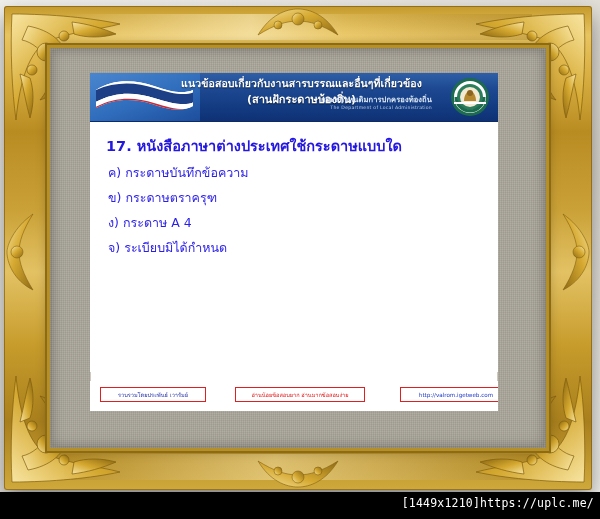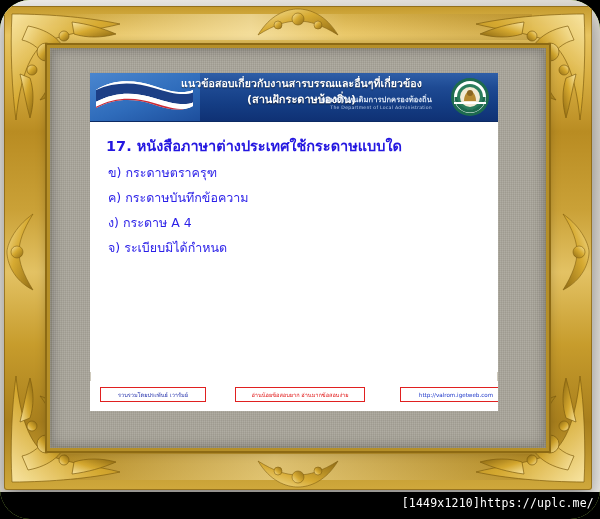--- a/index.html
+++ b/index.html
@@ -1,18 +1,18 @@
 <!DOCTYPE html>
 <html><head>
 <meta charset="utf-8">
 <style>
   html,body{margin:0;padding:0;background:#000;}
   body{width:600px;height:519px;overflow:hidden;font-family:"DejaVu Sans","Liberation Sans",sans-serif;}
 
-  #screen{position:relative;width:600px;height:519px;overflow:hidden;background:#bef264;border-radius:30px;}
+  #screen{position:relative;width:600px;height:519px;overflow:hidden;background:#bef264;}
 
   
   .wall{position:absolute;left:0;top:0;width:600px;height:492px;
         background:linear-gradient(135deg,#f2f0ec 0%,#e9e6e0 35%,#ddd9d2 70%,#f4f2ee 100%);}
   .wall-shadow{position:absolute;left:4px;top:6px;width:588px;height:480px;
         background:radial-gradient(ellipse at 50% 55%, rgba(90,80,60,0.18) 0%, rgba(90,80,60,0.06) 55%, rgba(0,0,0,0) 75%);}
 
   
   .frame{position:absolute;left:4px;top:6px;width:588px;height:484px;
         box-sizing:border-box;
@@ -237,22 +237,22 @@
         <circle cx="20" cy="20" r="10" fill="#f2ead3"></circle>
         <path d="M14 24 C14 18 17 14 20 14 C23 14 26 18 26 24 Z" fill="#b5882f"></path>
         <circle cx="20" cy="16" r="3" fill="#8a6420"></circle>
         <path d="M6 20 a14 14 0 0 0 28 0" fill="none" stroke="#1d6b4f" stroke-width="3"></path>
         <path d="M4 26 L36 26" stroke="#ffffff" stroke-width="2"></path>
       </svg>
     </div>
 
     <div class="body-area">
       <div class="q-title">17. หนังสือภาษาต่างประเทศใช้กระดาษแบบใด</div>
+      <div class="choice">ค) กระดาษบันทึกข้อความ</div>
       <div class="choice">ข) กระดาษตราครุฑ</div>
-      <div class="choice">ค) กระดาษบันทึกข้อความ</div>
       <div class="choice">ง) กระดาษ A 4</div>
       <div class="choice">จ) ระเบียบมิได้กำหนด</div>
     </div>
 
     <div class="footer">
       <div class="fbox b1">รวบรวมโดยประพันธ์ เวารัมย์</div>
       <div class="fbox b2 red">อ่านน้อยข้อสอบยาก  อ่านมากข้อสอบง่าย</div>
       <div class="fbox b3">http://valrom.igetweb.com</div>
     </div>
   </div>

